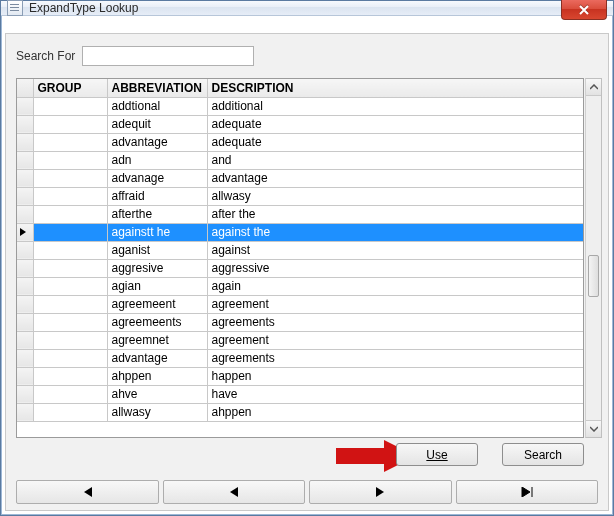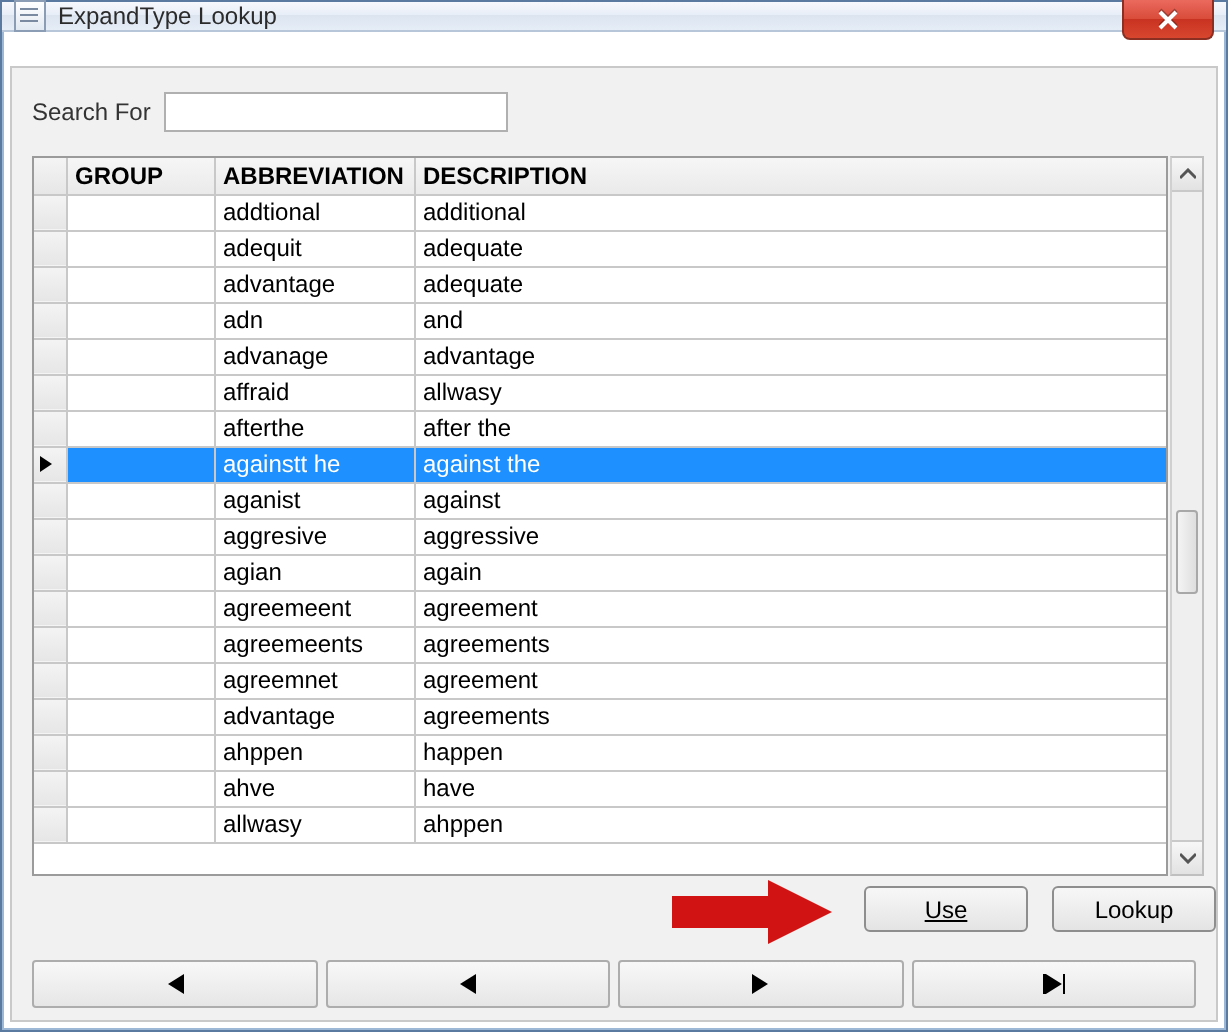--- a/index.html
+++ b/index.html
@@ -165,23 +165,23 @@
     position: absolute;
     left: 2px; right: 2px;
     top: 176px; height: 42px;
     background: linear-gradient(to right,#f4f4f4,#dedede);
     border: 1px solid #a8a8a8;
     border-radius: 2px;
   }
 
   .btn-row {
     position: absolute;
-    right: 0; bottom: 44px;
+    right: 24px; bottom: 44px;
     display: flex;
-    gap: 12px;
+    gap: 24px;
     justify-content: flex-end;
   }
   .btn {
     min-width: 82px;
     height: 23px;
     background: linear-gradient(#f7f7f7,#e4e4e4);
     border: 1px solid #8e8e8e;
     border-radius: 3px;
     font: inherit;
     padding: 0 14px;
@@ -382,21 +382,21 @@
         </div>
       </div>
     </div>
 
     <svg class="arrow-indicator" viewBox="0 0 80 36">
       <polygon points="0,10 48,10 48,2 80,18 48,34 48,26 0,26" fill="#d11313"></polygon>
     </svg>
 
     <div class="btn-row">
       <button class="btn"><span class="ul">Use</span></button>
-      <button class="btn"><span>Lookup</span></button>
+      <button class="btn"><span>Search</span></button>
     </div>
 
     <div class="nav-row">
       <div class="nav-btn" aria-label="First">
         <svg width="14" height="10">
             <path d="M2 0 V10 M12 0 L4 5 L12 10 Z" fill="#000"></path>
           </svg>
       </div>
       <div class="nav-btn" aria-label="Previous">
         <svg width="10" height="10">

